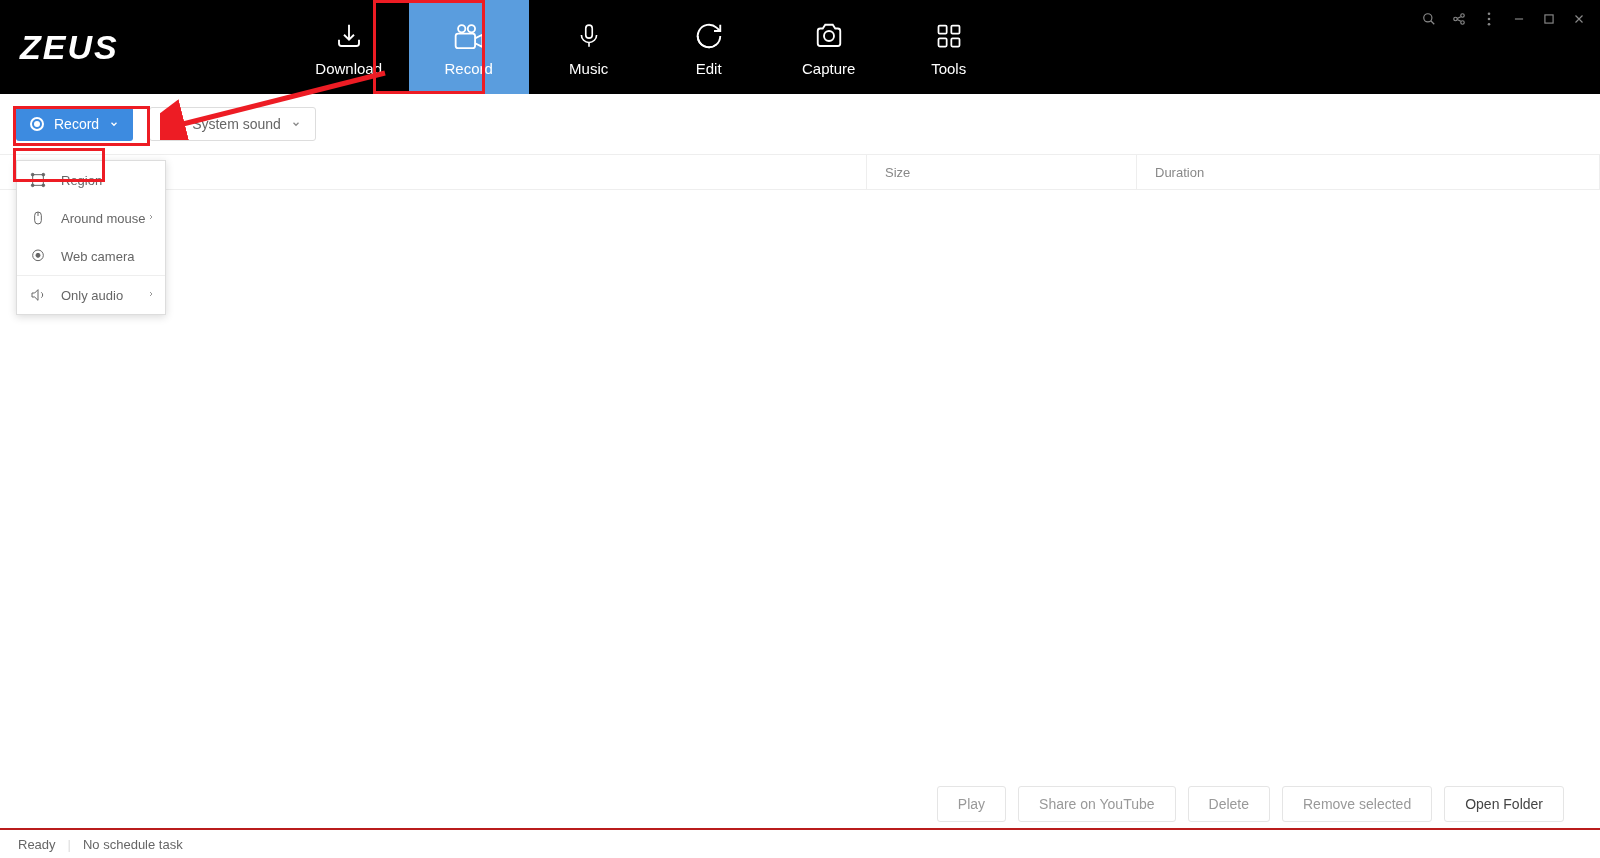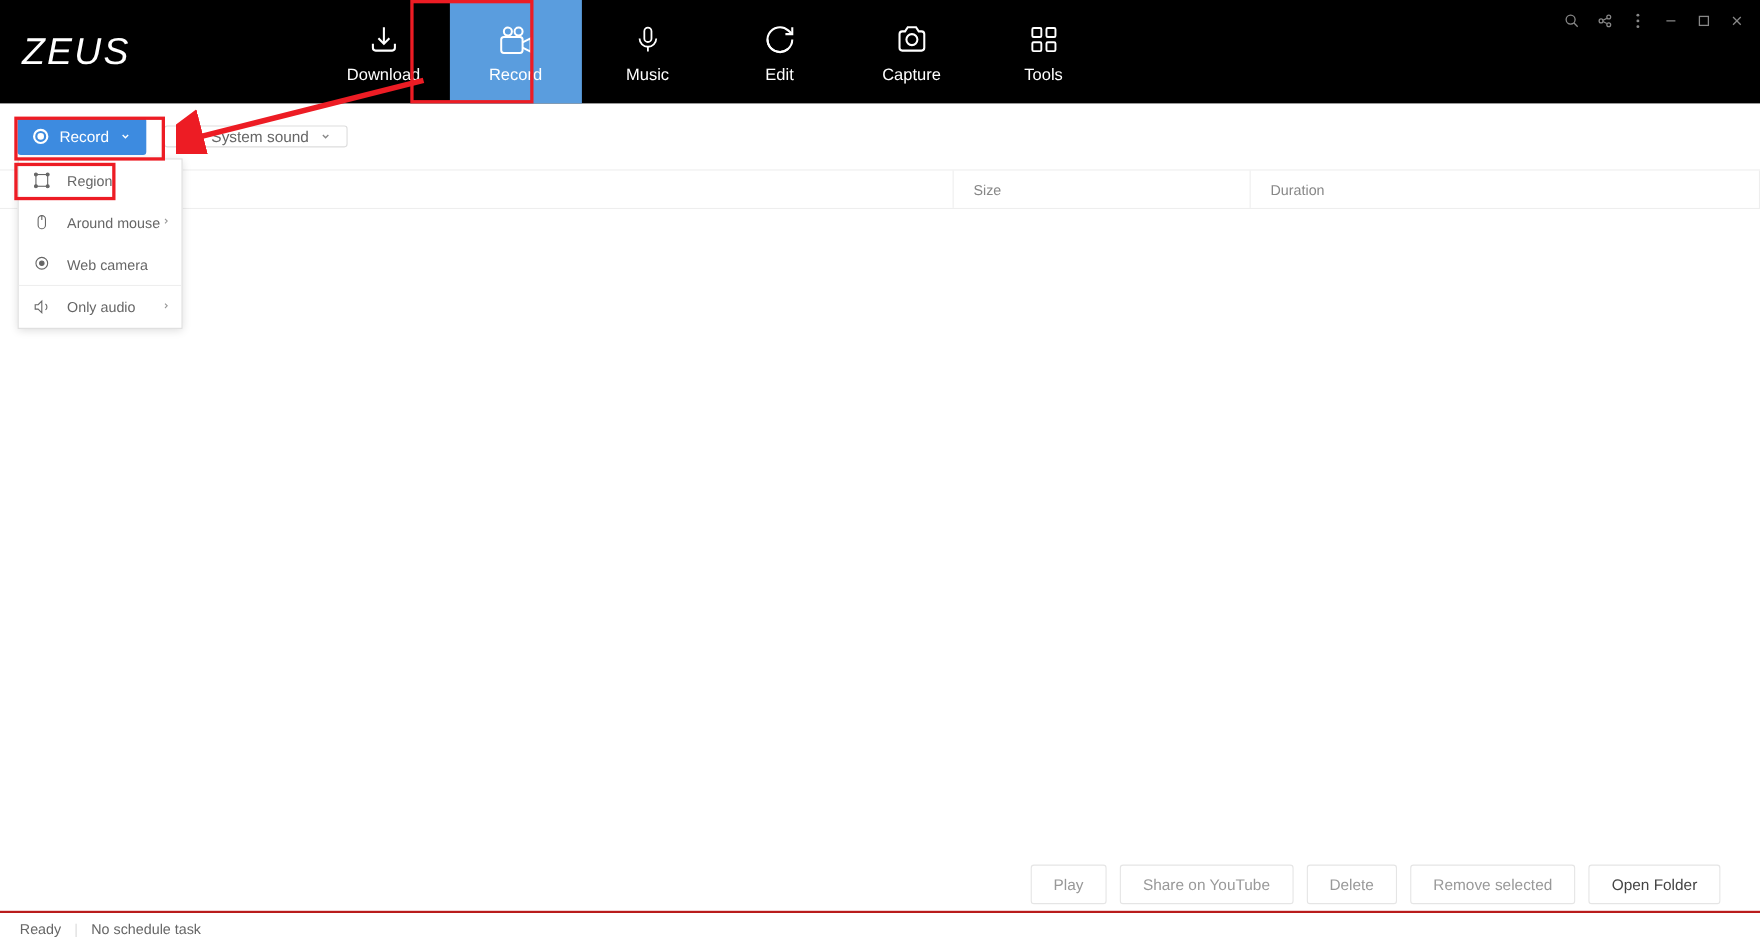--- a/index.html
+++ b/index.html
@@ -3,21 +3,21 @@
   <meta charset="utf-8">
   <style>
     * { margin: 0; padding: 0; box-sizing: border-box; font-family: -apple-system, BlinkMacSystemFont, "Segoe UI", Arial, sans-serif; }
     body { width: 1600px; height: 858px; overflow: hidden; background: #fff; position: relative; }
     
     .topbar {
       height: 94px; background: #000; display: flex; align-items: center;
       position: relative;
     }
     .logo {
-      color: #fff; font-weight: 400; font-size: 34px; letter-spacing: 2px;
+      color: #fff; font-weight: 700; font-size: 34px; letter-spacing: 2px;
       margin-left: 20px; margin-right: 170px; font-style: italic;
     }
     .nav-tabs { display: flex; height: 100%; }
     .nav-tab {
       display: flex; flex-direction: column; align-items: center; justify-content: center;
       width: 120px; height: 100%; color: #fff; cursor: pointer; gap: 6px;
     }
     .nav-tab.active { background: #5a9dde; }
     .nav-tab .icon { height: 36px; display: flex; align-items: center; justify-content: center; }
     .nav-tab .label { font-size: 15px; }
@@ -38,27 +38,27 @@
       cursor: pointer; font-size: 14px;
     }
     .record-dot {
       width: 14px; height: 14px; border: 2px solid #fff; border-radius: 50%;
       display: flex; align-items: center; justify-content: center;
     }
     .record-dot::after { content: ""; width: 6px; height: 6px; background: #fff; border-radius: 50%; }
     .chevron-sm { width: 10px; height: 10px; }
     
     .sound-btn {
-      height: 20px; padding: 0 14px; border: 1px solid #ddd; border-radius: 3px;
+      height: 34px; padding: 0 14px; border: 1px solid #ddd; border-radius: 3px;
       display: flex; align-items: center; gap: 10px; color: #666; font-size: 14px;
       cursor: pointer;
     }
     
     .dropdown {
-      position: absolute; left: 16px; top: 50px; width: 150px; background: #fff;
+      position: absolute; left: 16px; top: 66px; width: 150px; background: #fff;
       border: 1px solid #ddd; box-shadow: 0 2px 8px rgba(0,0,0,0.15); z-index: 50;
     }
     .dropdown-item {
       display: flex; align-items: center; padding: 10px 12px; gap: 14px;
       color: #666; font-size: 13px; cursor: pointer; position: relative;
     }
     .dropdown-item .di-icon { width: 18px; height: 18px; display: flex; align-items: center; justify-content: center; }
     .dropdown-item .di-chevron { position: absolute; right: 10px; color: #999; }
     .dropdown-divider { height: 1px; background: #eee; }
     

